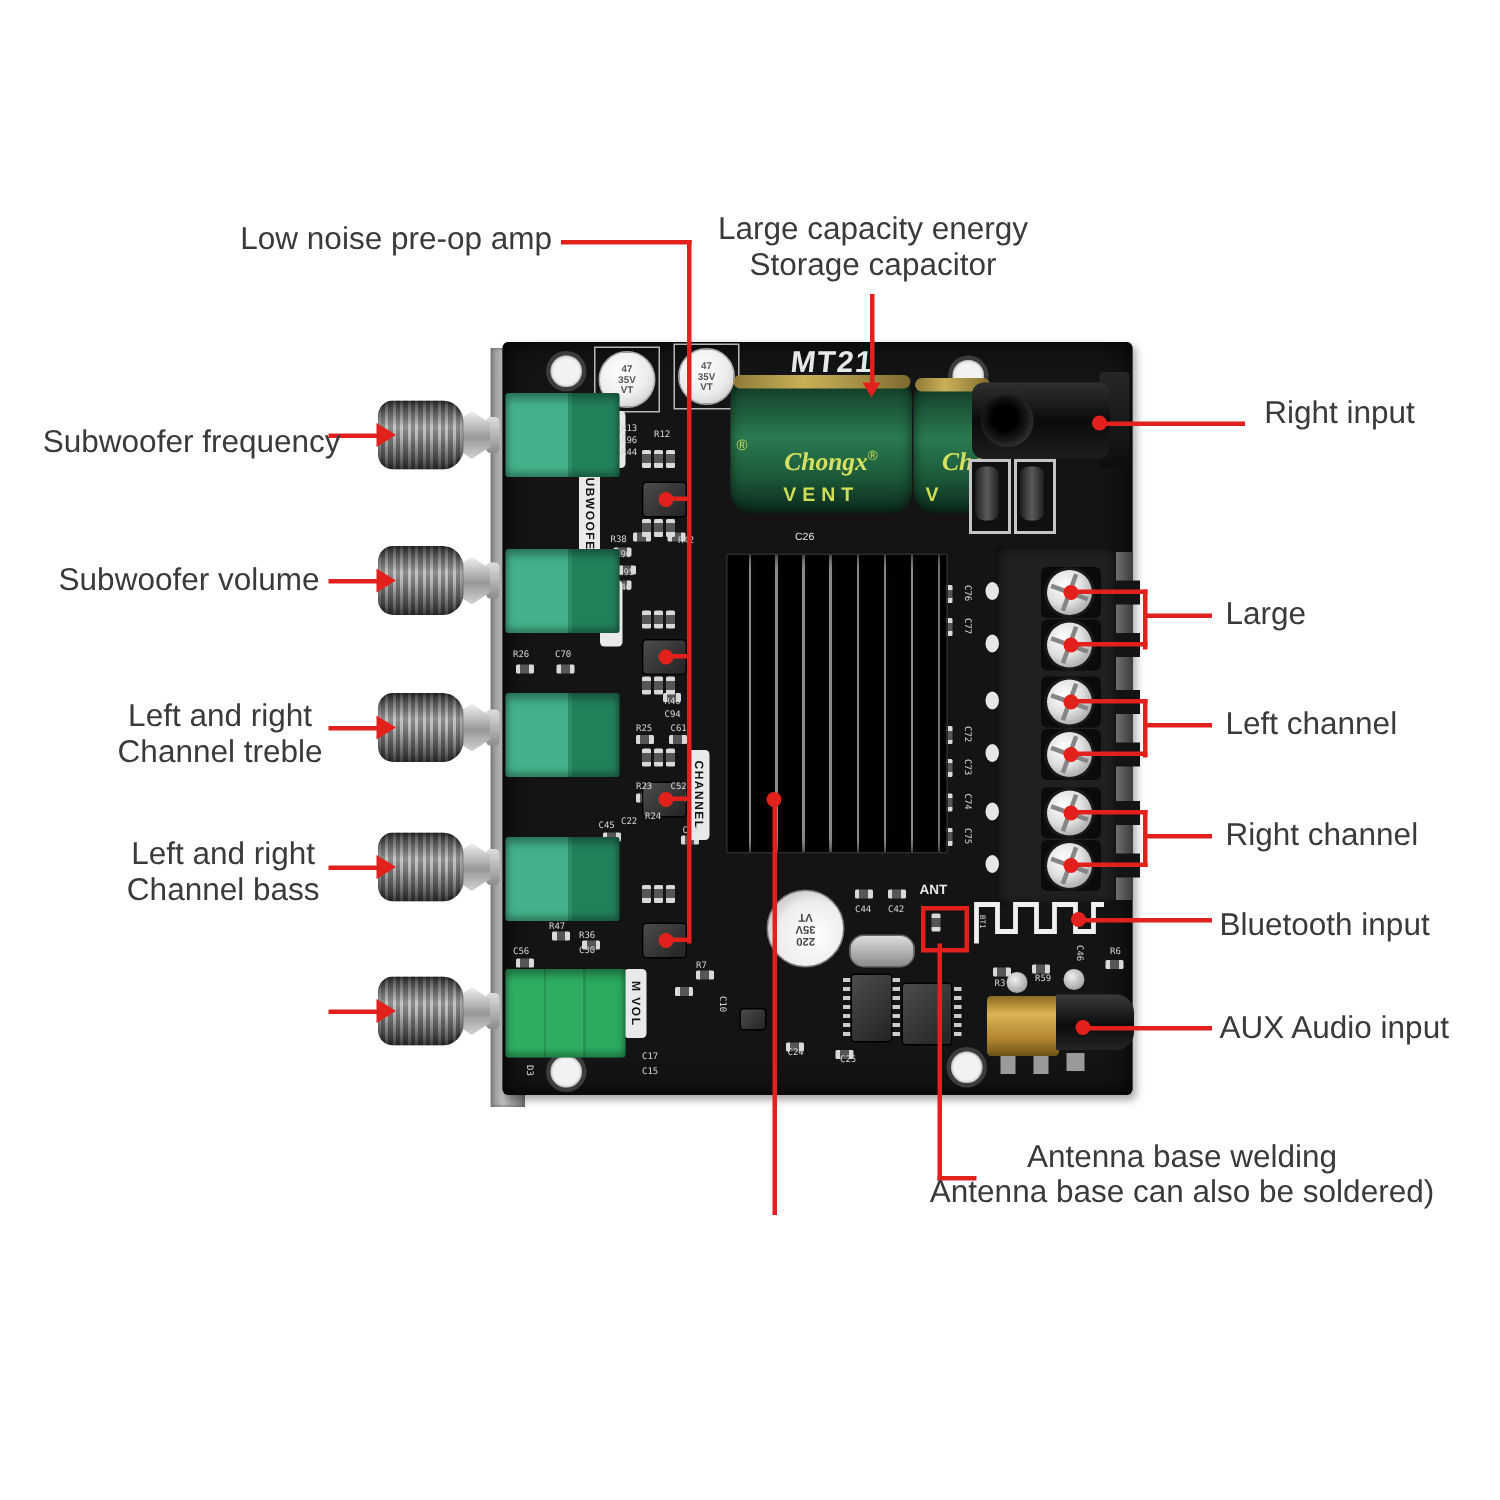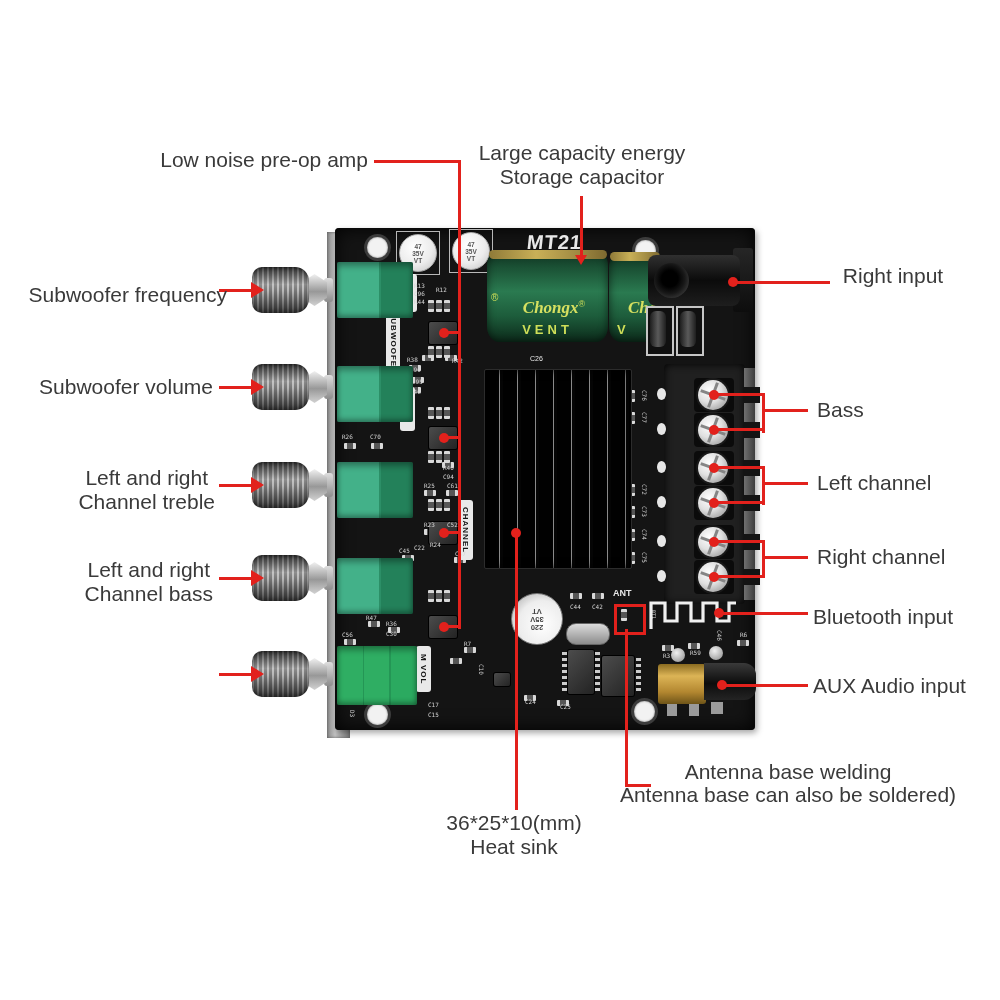--- a/index.html
+++ b/index.html
@@ -131,41 +131,37 @@
     <div>Low noise pre-op amp</div>
   </div>
   <div class="lbl" style="left:582px;top:141px;transform:translateX(-50%);">
     <div>Large capacity energy</div>
     <div>Storage capacitor</div>
   </div>
   <div class="lbl" style="left:893px;top:264px;transform:translateX(-50%);">
     <div>Right input</div>
   </div>
   <div class="lbl" style="left:817px;top:398px;">
-    <div>Bass</div>
+    <div>Large</div>
   </div>
   <div class="lbl" style="left:817px;top:471px;">
     <div>Left channel</div>
   </div>
   <div class="lbl" style="left:817px;top:545px;">
     <div>Right channel</div>
   </div>
   <div class="lbl" style="left:813px;top:605px;">
     <div>Bluetooth input</div>
   </div>
   <div class="lbl" style="left:813px;top:674px;">
     <div>AUX Audio input</div>
   </div>
   <div class="lbl" style="left:788px;top:760px;transform:translateX(-50%);line-height:23px;">
     <div>Antenna base welding</div>
     <div>Antenna base can also be soldered)</div>
-  </div>
-  <div class="lbl" style="left:514px;top:811px;transform:translateX(-50%);">
-    <div>36*25*10(mm)</div>
-    <div>Heat sink</div>
   </div>
 
   <div class="panel"></div>
   <div class="board"></div>
 
   <div class="hole" style="left:367px;top:237px;"></div>
   <div class="hole" style="left:635px;top:240px;"></div>
   <div class="hole" style="left:367px;top:704px;"></div>
   <div class="hole" style="left:634px;top:701px;"></div>
 

